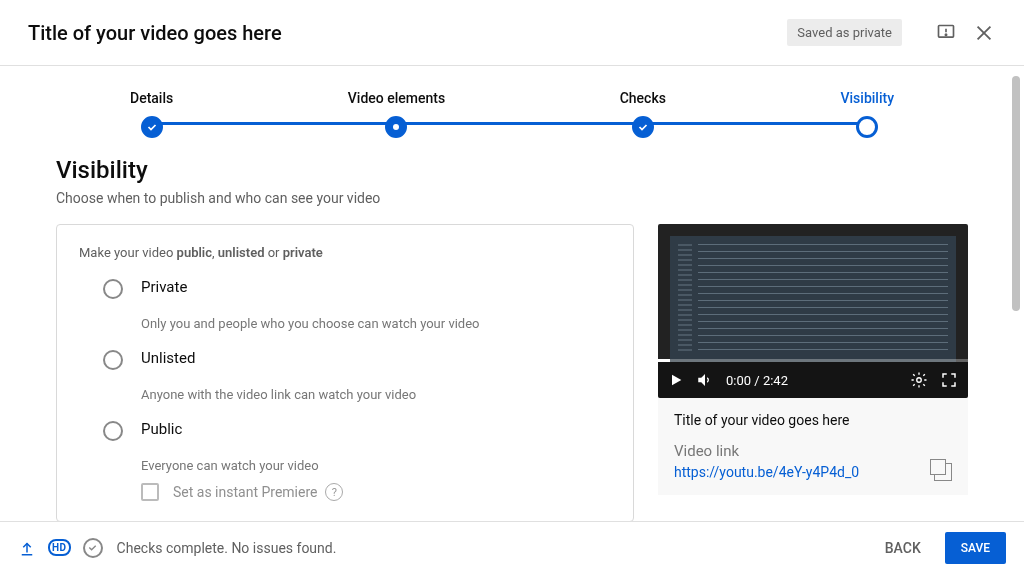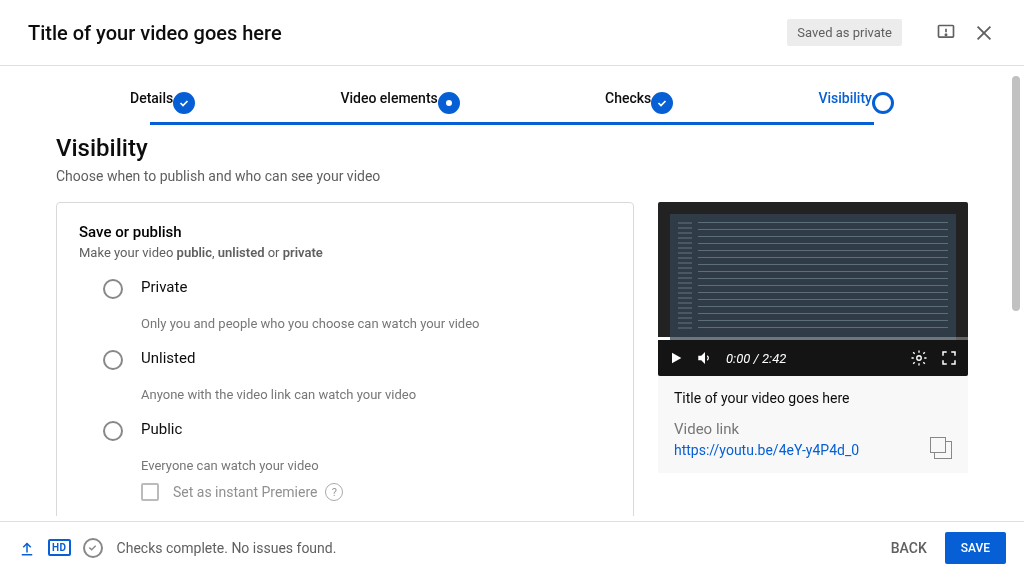--- a/index.html
+++ b/index.html
@@ -2,21 +2,21 @@
 <html><head>
 <meta charset="utf-8">
 <style>
   * { box-sizing: border-box; margin: 0; padding: 0; }
   body { font-family: Roboto, Arial, sans-serif; background: #fff; width: 1024px; height: 573px; overflow: hidden; position: relative; }
   .header { height: 66px; display: flex; align-items: center; padding: 0 28px; border-bottom: 1px solid #e0e0e0; }
   .title { font-size: 20px; font-weight: 500; color: #0d0d0d; flex: 1; }
   .badge { background: #ececec; color: #5f5f5f; font-size: 13px; padding: 6px 10px; border-radius: 2px; margin-right: 18px; }
   .icon-btn { width: 24px; height: 24px; display: inline-flex; align-items: center; justify-content: center; margin-left: 14px; color: #606060; cursor: pointer; }
   .stepper { display: flex; align-items: flex-start; justify-content: space-between; padding: 24px 130px 10px 130px; position: relative; }
-  .step { display: flex; flex-direction: row; align-items: center; position: relative; z-index: 2; }
+  .step { display: flex; flex-direction: column; align-items: center; position: relative; z-index: 2; }
   .step-label { font-size: 14px; font-weight: 500; color: #0d0d0d; margin-bottom: 10px; }
   .step.active .step-label { color: #065fd4; }
   .step-dot { width: 22px; height: 22px; border-radius: 50%; border: 3px solid #065fd4; background: #fff; display: flex; align-items: center; justify-content: center; }
   .step-dot.filled { background: #065fd4; color: #fff; }
   .step-line { position: absolute; top: 56px; left: 150px; right: 150px; height: 3px; background: #065fd4; z-index: 1; }
   .content { padding: 8px 56px 0 56px; height: 390px; overflow-y: auto; }
   .scrollbar-fake { position: absolute; right: 4px; top: 76px; width: 8px; height: 235px; background: #c1c1c1; border-radius: 4px; }
   .section-title { font-size: 24px; font-weight: 500; color: #0d0d0d; margin-bottom: 6px; }
   .section-sub { font-size: 14px; color: #5f5f5f; margin-bottom: 18px; }
   .columns { display: flex; gap: 24px; }
@@ -30,37 +30,37 @@
   .radio-desc { font-size: 13px; color: #777; margin-top: 20px; }
   .premiere-row { display: flex; align-items: center; margin-top: 10px; padding-left: 62px; color: #909090; }
   .checkbox { width: 18px; height: 18px; border: 2px solid #bbb; border-radius: 2px; margin-right: 14px; }
   .premiere-label { font-size: 14px; }
   .help-icon { width: 18px; height: 18px; border: 1.5px solid #aaa; border-radius: 50%; display: inline-flex; align-items: center; justify-content: center; font-size: 11px; color: #999; margin-left: 8px; }
   .preview { width: 310px; }
   .video-box { width: 310px; height: 174px; background: #222; position: relative; border-radius: 2px; overflow: hidden; }
   .video-code { position: absolute; top: 12px; left: 12px; right: 12px; bottom: 36px; background: #2f3b46; }
   .video-code::before { content:""; position:absolute; left:8px; top:8px; bottom:8px; width:14px; background: repeating-linear-gradient(#4a5864 0 2px, transparent 2px 5px); }
   .video-code::after { content:""; position:absolute; left:28px; right:8px; top:8px; bottom:8px; background: repeating-linear-gradient(#5d6d7a 0 1px, transparent 1px 7px); }
-  .video-controls { position: absolute; bottom: 0; left: 0; right: 0; height: 36px; background: rgba(0,0,0,0.4); display: flex; align-items: center; padding: 0 10px; color: #fff; font-size: 13px; gap: 12px; font-style: italic; }
+  .video-controls { position: absolute; bottom: 0; left: 0; right: 0; height: 36px; background: rgba(0,0,0,0.4); display: flex; align-items: center; padding: 0 10px; color: #fff; font-size: 13px; gap: 12px; }
   .video-progress { position: absolute; bottom: 36px; left: 0; right: 0; height: 3px; background: rgba(255,255,255,0.3); }
   .video-progress::before { content:""; position:absolute; left:0; top:0; bottom:0; width: 4%; background:#fff; }
   .vc-spacer { flex: 1; }
   .preview-meta { background: #f8f8f8; padding: 14px 16px; }
   .preview-title { font-size: 14px; color: #0d0d0d; margin-bottom: 14px; }
   .preview-label { font-size: 15px; color: #777; margin-bottom: 3px; }
   .preview-link-row { display:flex; align-items:center; gap: 16px;}
   .preview-link { font-size: 14px; color: #065fd4; }
   .copy-icon { width:18px; height:18px; border:1.5px solid #888; position:relative; margin-left:auto;}
   .copy-icon::before { content:""; position:absolute; width:14px; height:14px; border:1.5px solid #888; top:-5px; left:-5px; background:#f8f8f8;}
   .footer { position: absolute; bottom: 0; left: 0; right: 0; height: 52px; border-top: 1px solid #e0e0e0; display: flex; align-items: center; padding: 0 18px; background: #fff; }
   .footer-icons { display: flex; align-items: center; gap: 12px; color: #065fd4; }
-  .hd-badge { border: 2px solid #065fd4; color:#065fd4; font-size:10px; font-weight:700; padding:1px 2px; border-radius:2px; letter-spacing:0.5px;}
+  .hd-badge { border: 2px solid #065fd4; color:#065fd4; font-size:10px; font-weight:700; padding:1px 2px; border-radius:8px; letter-spacing:0.5px;}
   .check-circle { width: 20px; height:20px; border:2px solid #888; border-radius:50%; display:flex; align-items:center; justify-content:center; color:#888;}
   .footer-text { font-size: 14px; color: #606060; margin-left: 14px; }
-  .footer-actions { margin-left: auto; display: flex; gap: 4px; align-items: center; }
+  .footer-actions { margin-left: auto; display: flex; gap: 10px; align-items: center; }
   .btn-text { font-size: 14px; font-weight: 500; color: #606060; padding: 8px 14px; cursor:pointer; }
   .btn-primary { font-size: 12px; font-weight: 500; color: #fff; background: #065fd4; padding: 9px 16px; border-radius: 2px; cursor:pointer; }
   svg { display: block; }
 </style>
 </head>
 <body>
 
 <div class="header">
   <div class="title">Title of your video goes here</div>
   <div class="badge">Saved as private</div>
@@ -110,21 +110,20 @@
 </div>
 
 <div class="scrollbar-fake"></div>
 
 <div class="content">
   <div class="section-title">Visibility</div>
   <div class="section-sub">Choose when to publish and who can see your video</div>
 
   <div class="columns">
     <div class="card">
-      <div class="card-title">Save or publish</div>
       <div class="card-sub">
         <span>Make your video </span><b>public</b><span>, </span><b>unlisted</b><span> or </span><b>private</b>
       </div>
 
       <div class="radio-row">
         <div class="radio"></div>
         <div>
           <div class="radio-title">Private</div>
           <div class="radio-desc">Only you and people who you choose can watch your video</div>
         </div>

